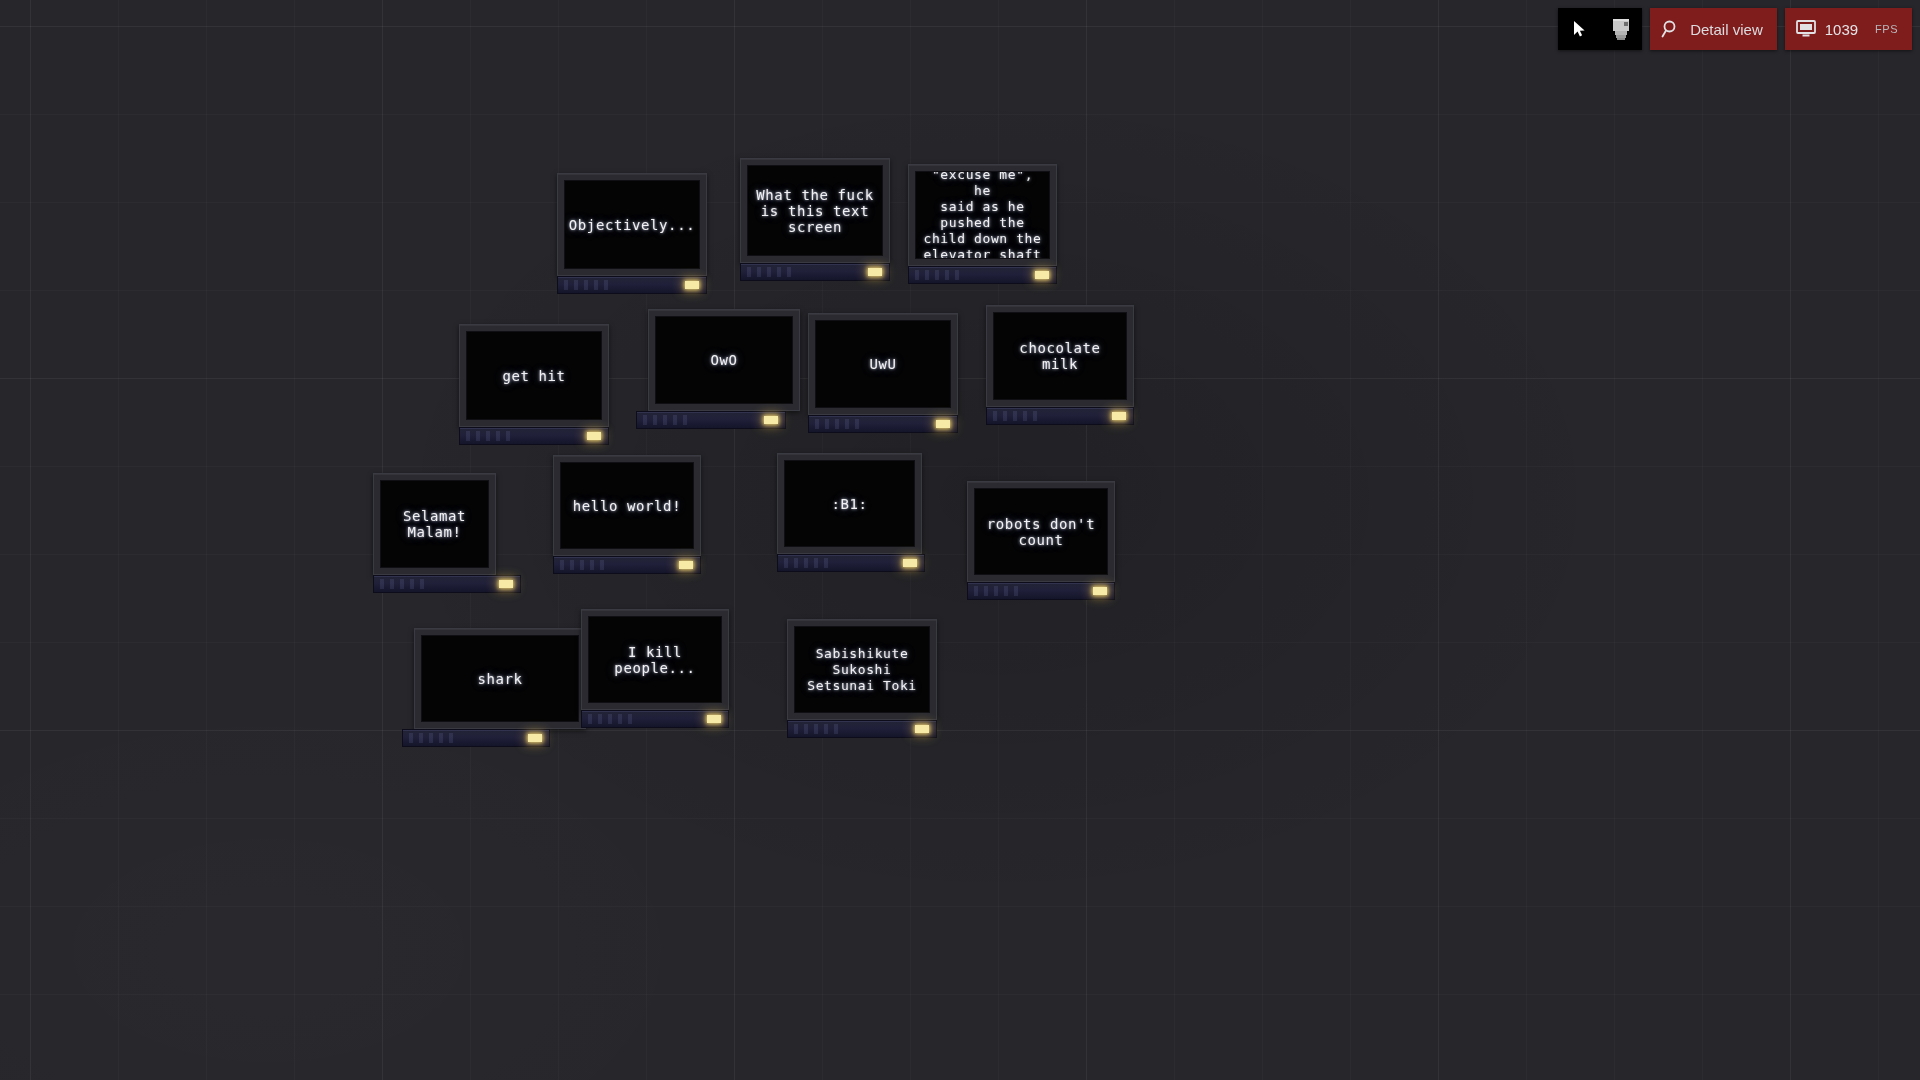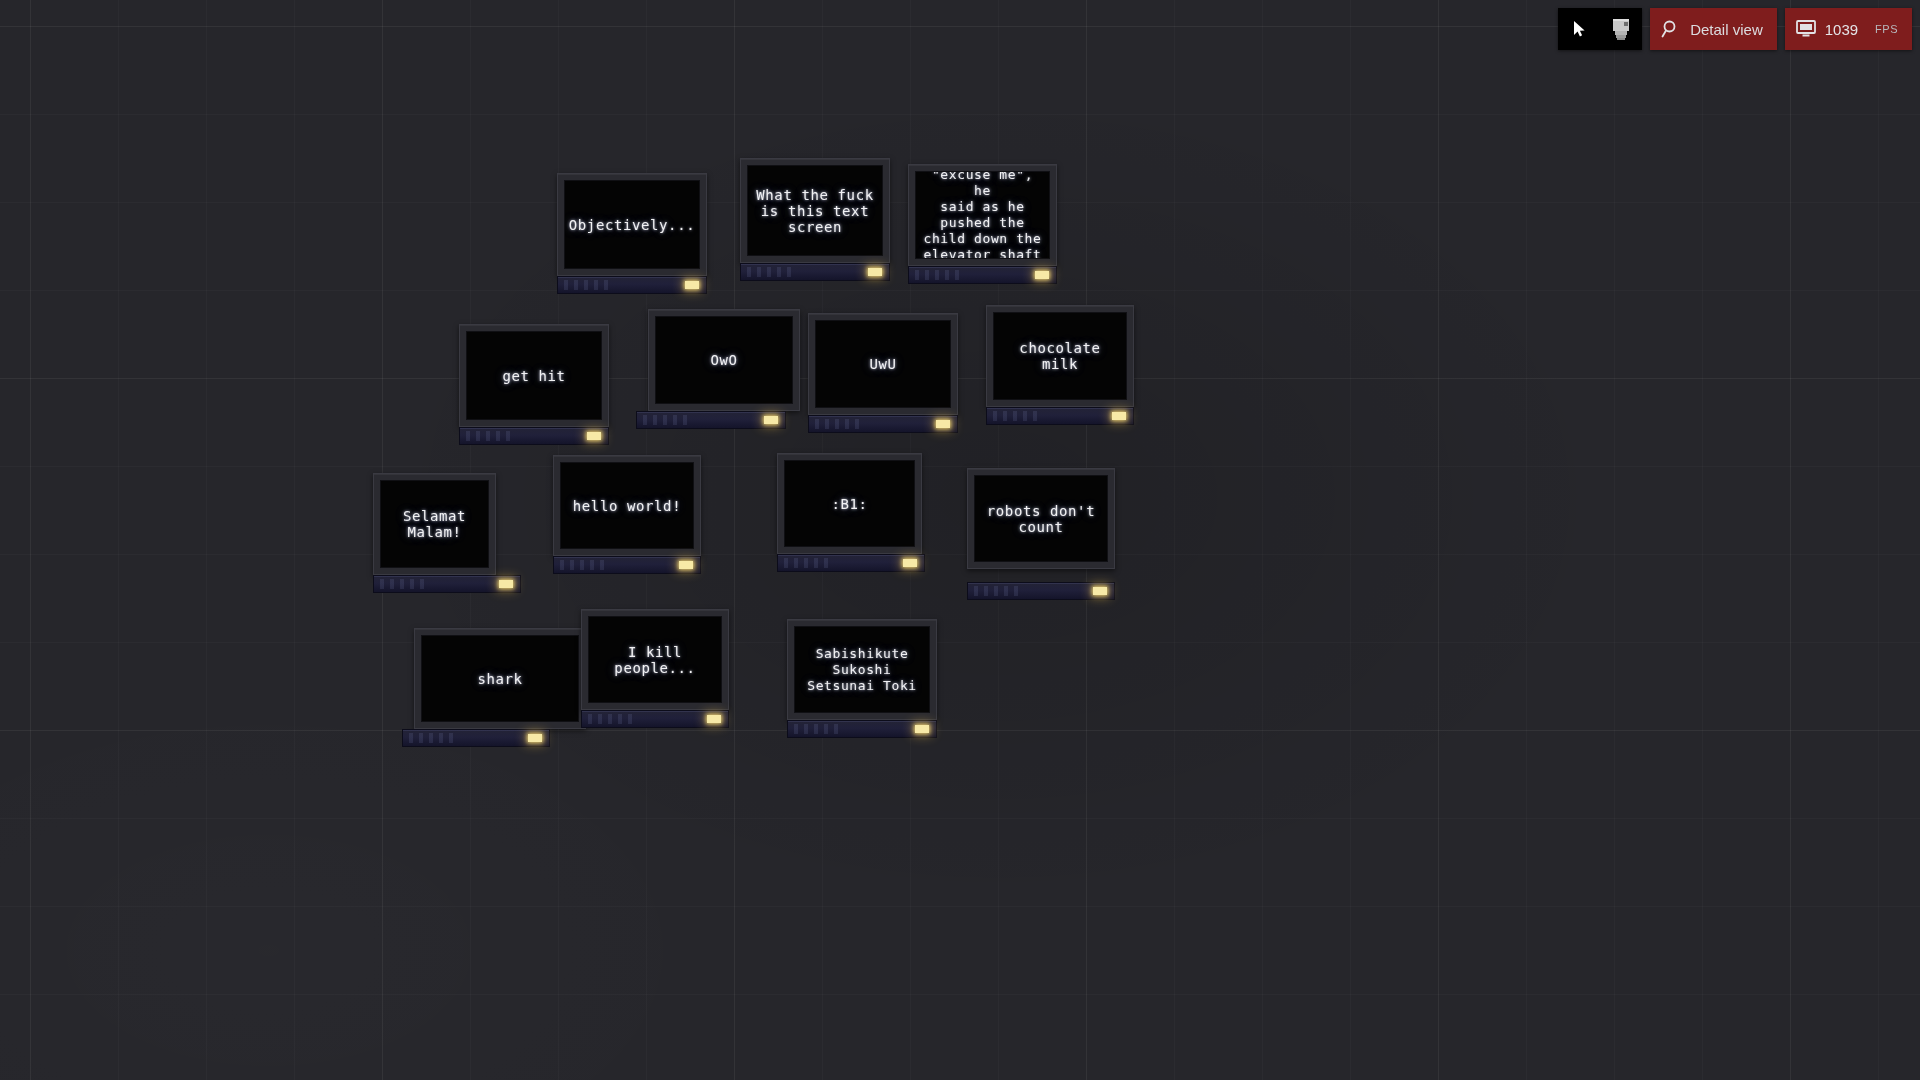--- a/index.html
+++ b/index.html
@@ -267,21 +267,21 @@
         <div class="screen-inner">
           <div class="screen-text" style="font-size: 14px;">:B1:</div>
         </div>
       </div>
       <div class="screen-base" style="left: 777px; top: 554px; width: 148px; height: 18px; position: absolute;">
         <div class="base-ridges"></div>
         <div class="base-led"></div>
       </div>
     </div>
     <div class="screen">
-      <div class="screen-body" style="left: 967px; top: 468px; width: 148px; height: 101px;">
+      <div class="screen-body" style="left: 967px; top: 481px; width: 148px; height: 101px;">
         <div class="screen-inner">
           <div class="screen-text" style="font-size: 14px;">robots don't
 count</div>
         </div>
       </div>
       <div class="screen-base" style="left: 967px; top: 582px; width: 148px; height: 18px; position: absolute;">
         <div class="base-ridges"></div>
         <div class="base-led"></div>
       </div>
     </div>

